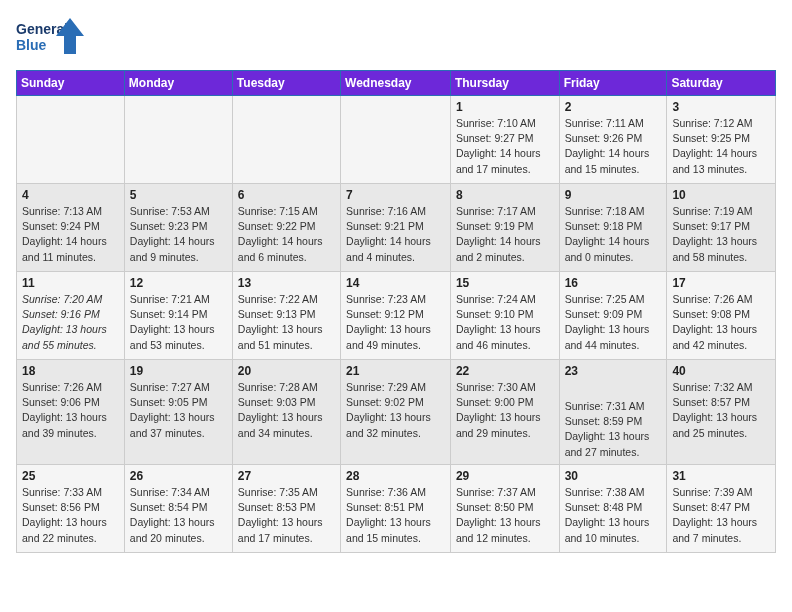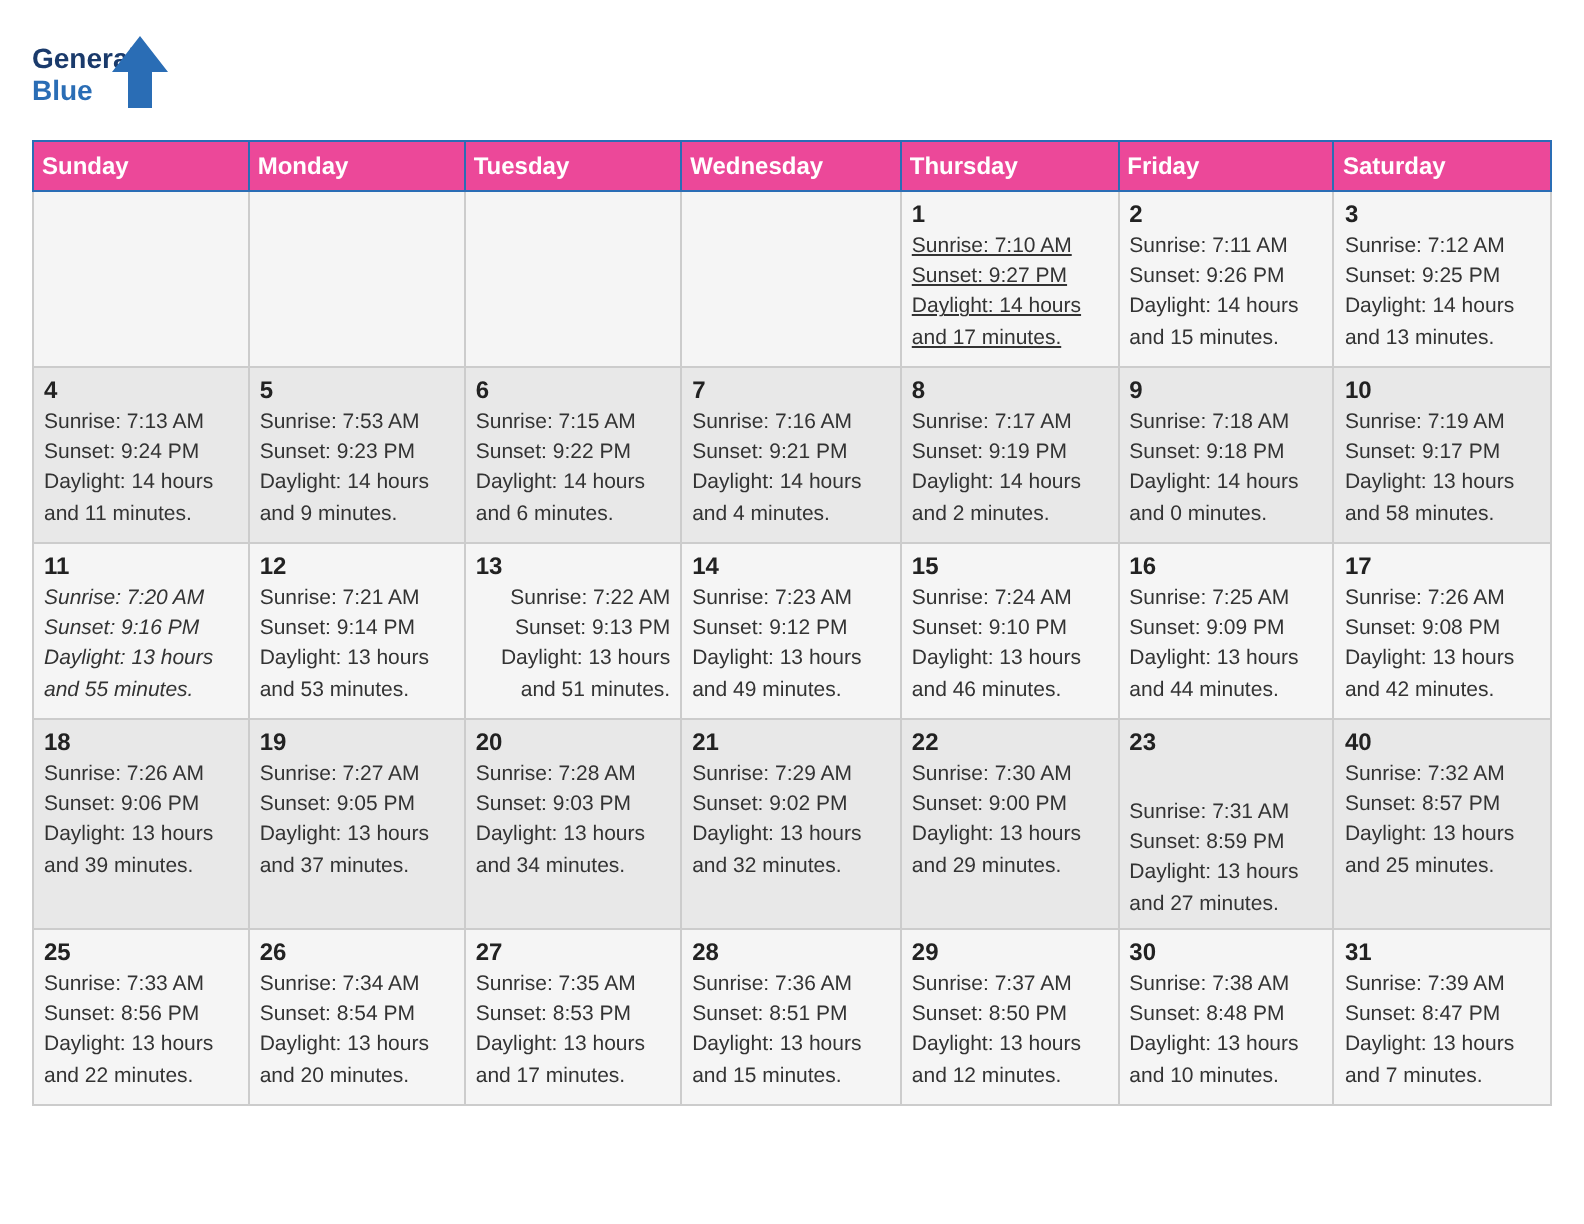--- a/index.html
+++ b/index.html
@@ -31,21 +31,21 @@
     .location {
       font-size: 16px;
       color: #444;
     }
     table {
       width: 100%;
       border-collapse: collapse;
       font-size: 11px;
     }
     thead tr th {
-      background-color: #ec4899;
+      background-color: #6d28d9;
       color: #fff;
       padding: 5px 4px;
       font-size: 12px;
       font-weight: bold;
       text-align: left;
       border: 1px solid #2a6db5;
     }
     tbody tr td {
       border: 1px solid #ccc;
       padding: 4px 5px;
@@ -108,21 +108,21 @@
       </tr>
   </thead>
   <tbody id="calendar-body">
   <tr>
         <td class="empty-cell"></td>
         <td class="empty-cell"></td>
         <td class="empty-cell"></td>
         <td class="empty-cell"></td>
         <td>
           <span class="day-number">1</span>
-          <div class="day-info" style="white-space: pre-line; text-decoration: underline;">Sunrise: 7:10 AM
+          <div class="day-info" style="white-space: pre-line;">Sunrise: 7:10 AM
 Sunset: 9:27 PM
 Daylight: 14 hours
 and 17 minutes.</div>
         </td>
         <td>
           <span class="day-number">2</span>
           <div class="day-info" style="white-space: pre-line;">Sunrise: 7:11 AM
 Sunset: 9:26 PM
 Daylight: 14 hours
 and 15 minutes.</div>
@@ -196,21 +196,21 @@
         </td>
         <td>
           <span class="day-number">12</span>
           <div class="day-info" style="white-space: pre-line;">Sunrise: 7:21 AM
 Sunset: 9:14 PM
 Daylight: 13 hours
 and 53 minutes.</div>
         </td>
         <td>
           <span class="day-number">13</span>
-          <div class="day-info" style="white-space: pre-line; text-align: right;">Sunrise: 7:22 AM
+          <div class="day-info" style="white-space: pre-line;">Sunrise: 7:22 AM
 Sunset: 9:13 PM
 Daylight: 13 hours
 and 51 minutes.</div>
         </td>
         <td>
           <span class="day-number">14</span>
           <div class="day-info" style="white-space: pre-line;">Sunrise: 7:23 AM
 Sunset: 9:12 PM
 Daylight: 13 hours
 and 49 minutes.</div>

